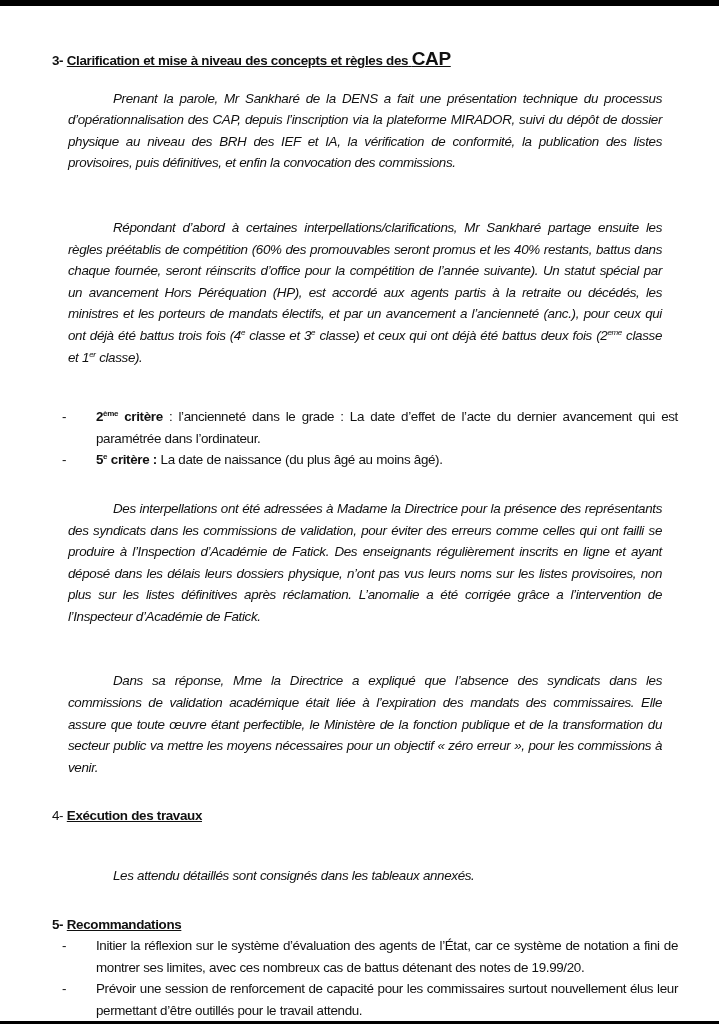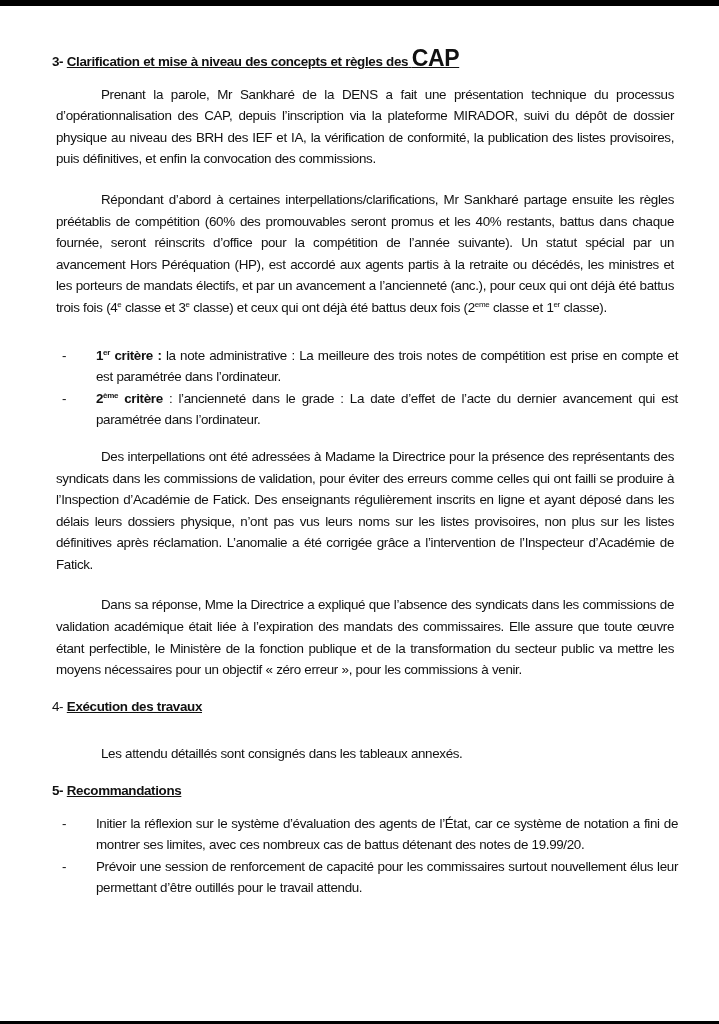--- a/index.html
+++ b/index.html
@@ -9,26 +9,26 @@
       font-family: "Liberation Sans", sans-serif;
       color: #111111;
     }
     .bar-top { position: absolute; left: 0; top: 0; width: 719px; height: 6px; background: #000; }
     .bar-bottom { position: absolute; left: 0; top: 1021px; width: 719px; height: 3px; background: #000; }
     .page {
       position: absolute; left: 52px; top: 48px; width: 626px;
       font-size: 13.4px; line-height: 21.6px;
       letter-spacing: -0.35px; word-spacing: 0.2px;
     }
-    .page p { margin: 4px; text-align: justify; text-indent: 45px; }
+    .page p { margin: 16px; text-align: justify; text-indent: 45px; font-style: italic; }
     .heading {
       font-weight: bold; margin: 0 0 11px 0; font-size: 13.4px;
     }
     .heading .title { text-decoration: underline; }
-    .heading .big { font-size: 23px; }
+    .heading .big { font-size: 19px; }
     .heading.plain .num { font-weight: normal; }
     .gap { height: 11px; }
     ul.dash { list-style: none; margin: 0; padding: 0; }
     ul.dash li { position: relative; padding-left: 44px; text-align: justify; }
     ul.dash li::before { content: "-"; position: absolute; left: 10px; }
     sup { font-size: 8px; line-height: 0; vertical-align: 5px; }
   </style>
 </head>
 <body>
 
@@ -43,41 +43,41 @@
 
   <p>Prenant la parole, Mr Sankharé de la DENS a fait une présentation technique du processus d’opérationnalisation des CAP, depuis l’inscription via la plateforme MIRADOR, suivi du dépôt de dossier physique au niveau des BRH des IEF et IA, la vérification de conformité, la publication des listes provisoires, puis définitives, et enfin la convocation des commissions.</p>
   <div class="gap"></div>
 
   <p><span>Répondant d’abord à certaines interpellations/clarifications, Mr Sankharé partage ensuite les règles préétablis de compétition (60% des promouvables seront promus et les 40% restants, battus dans chaque fournée, seront réinscrits d’office pour la compétition de l’année suivante). Un statut spécial par un avancement Hors Péréquation (HP), est accordé aux agents partis à la retraite ou décédés, les ministres et les porteurs de mandats électifs, et par un avancement a l’ancienneté (anc.), pour ceux qui ont déjà été battus trois fois (4</span><sup>e</sup><span> classe et 3</span><sup>e</sup><span> classe) et ceux qui ont déjà été battus deux fois (2</span><sup>eme</sup><span> classe et 1</span><sup>er</sup><span> classe).</span></p>
   <div class="gap"></div>
 
   <div class="gap"></div>
 
   <ul class="dash">
-    <li><b><span>1</span><sup>er</sup><span> critère :</span></b><span> la note administrative : La meilleure des trois notes de compétition est prise en compte et est paramétrée dans l’ordinateur.</span></li>
     <li><b><span>2</span><sup>ème</sup><span> critère</span></b><span> : l’ancienneté dans le grade : La date d’effet de l’acte du dernier avancement qui est paramétrée dans l’ordinateur.</span></li>
+    <li><b><span>5</span><sup>e</sup><span> critère :</span></b><span> La date de naissance (du plus âgé au moins âgé).</span></li>
   </ul>
   <div class="gap"></div>
 
   <p>Des interpellations ont été adressées à Madame la Directrice pour la présence des représentants des syndicats dans les commissions de validation, pour éviter des erreurs comme celles qui ont failli se produire à l’Inspection d’Académie de Fatick. Des enseignants régulièrement inscrits en ligne et ayant déposé dans les délais leurs dossiers physique, n’ont pas vus leurs noms sur les listes provisoires, non plus sur les listes définitives après réclamation. L’anomalie a été corrigée grâce a l’intervention de l’Inspecteur d’Académie de Fatick.</p>
   <div class="gap"></div>
 
   <p>Dans sa réponse, Mme la Directrice a expliqué que l’absence des syndicats dans les commissions de validation académique était liée à l’expiration des mandats des commissaires. Elle assure que toute œuvre étant perfectible, le Ministère de la fonction publique et de la transformation du secteur public va mettre les moyens nécessaires pour un objectif « zéro erreur », pour les commissions à venir.</p>
   <div class="gap"></div>
 
   <div class="heading plain">
     <span class="num">4-</span>
     <span class="title">Exécution des travaux</span>
   </div>
 
   <div class="gap"></div>
   <p>Les attendu détaillés sont consignés dans les tableaux annexés.</p>
   <div class="gap"></div>
 
-  <div class="heading" style="margin-bottom:11px">
+  <div class="heading" style="margin-bottom:0">
     <span>5-</span>
     <span class="title">Recommandations</span>
   </div>
 
 
   <ul class="dash">
     <li>Initier la réflexion sur le système d’évaluation des agents de l’État, car ce système de notation a fini de montrer ses limites, avec ces nombreux cas de battus détenant des notes de 19.99/20.</li>
     <li>Prévoir une session de renforcement de capacité pour les commissaires surtout nouvellement élus leur permettant d’être outillés pour le travail attendu.</li>
   </ul>
 

